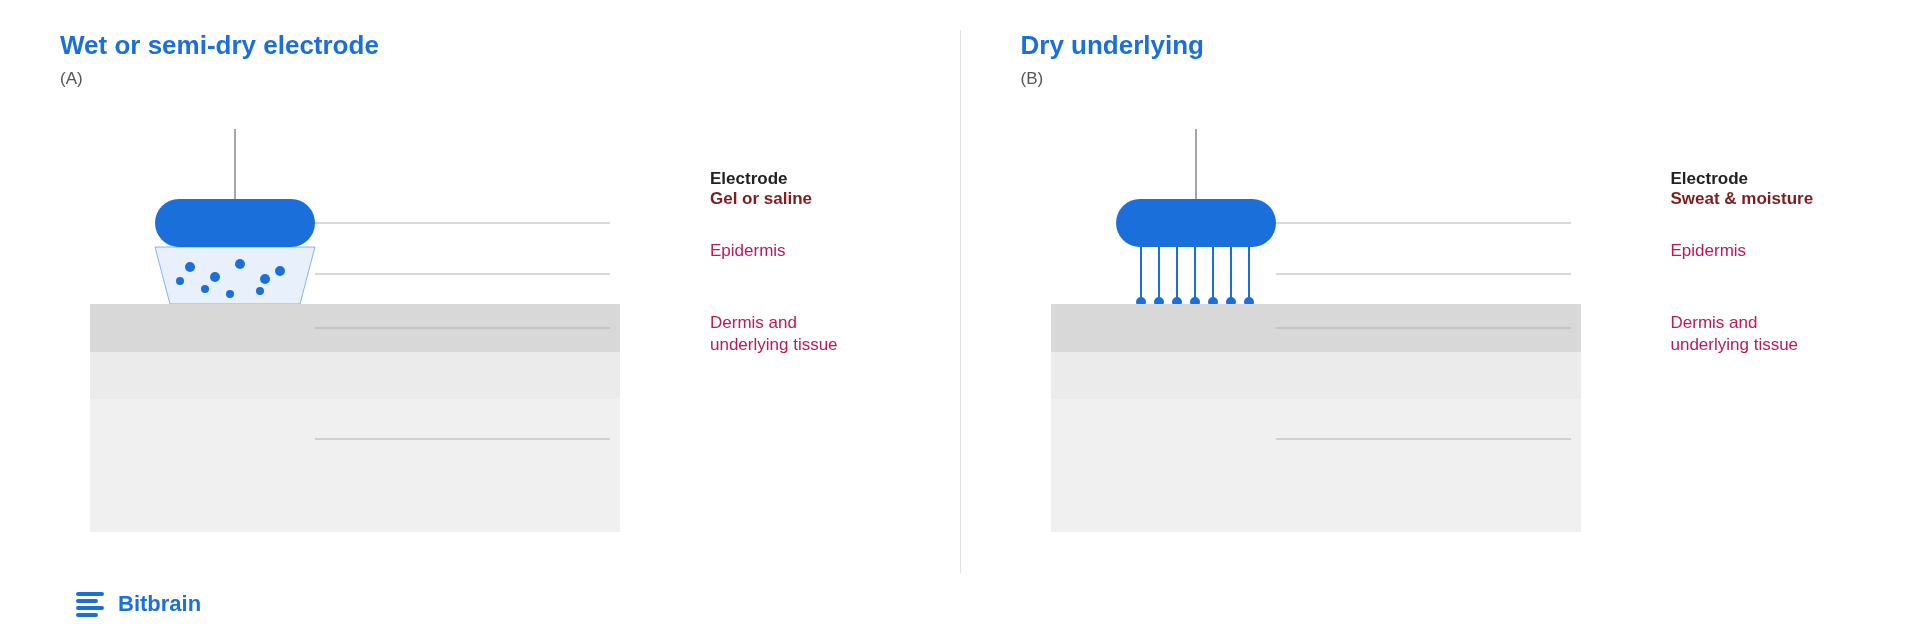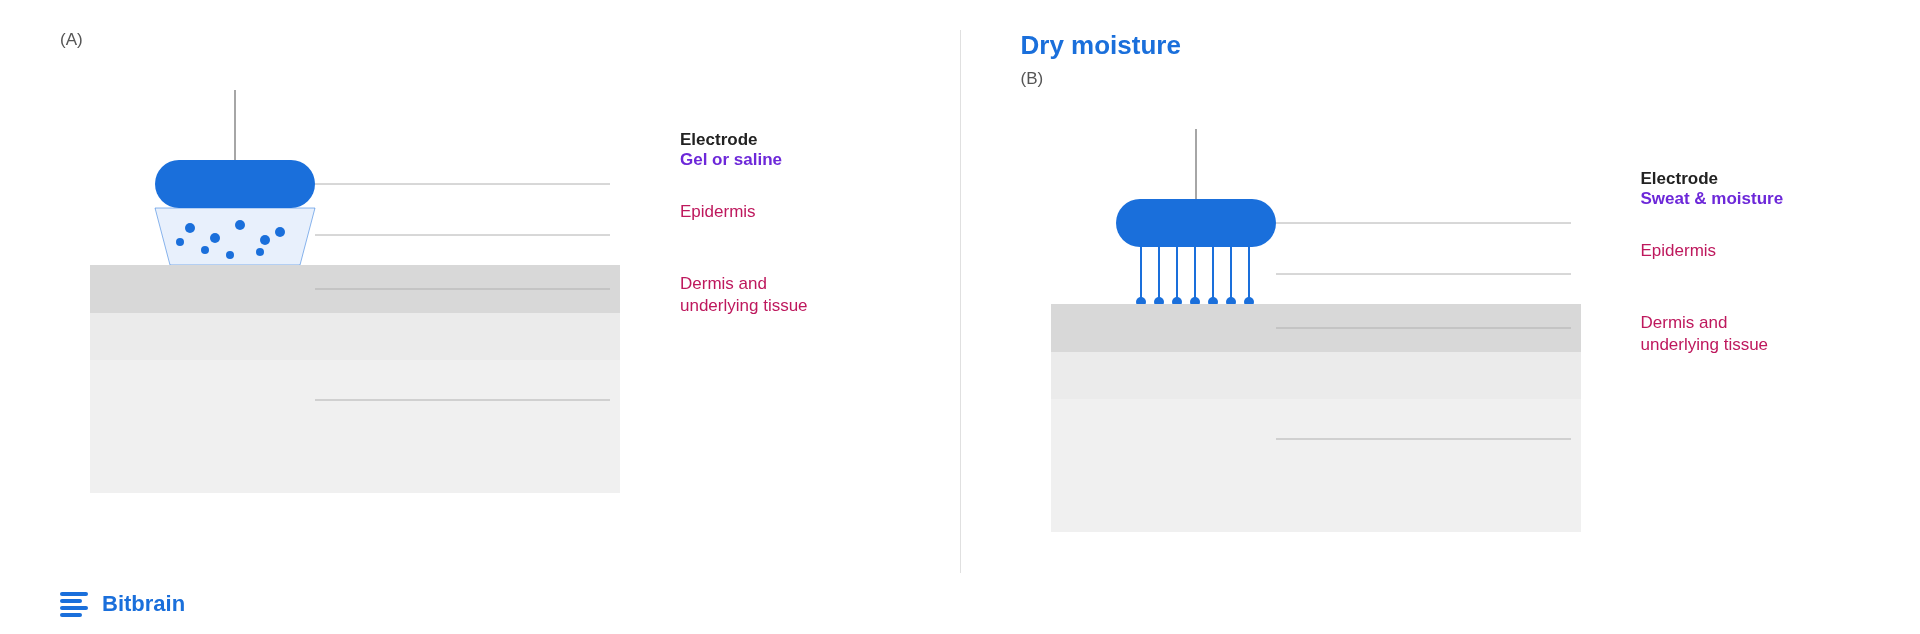--- a/index.html
+++ b/index.html
@@ -45,20 +45,21 @@
     .panel-label {
       font-size: 17px;
       color: #555;
       margin-bottom: 30px;
     }
 
     .diagram-area {
       display: flex;
       flex: 1;
       align-items: flex-start;
+      gap: 30px;
     }
 
     .diagram-svg-wrap {
       flex: 0 0 auto;
     }
 
     .legend {
       display: flex;
       flex-direction: column;
       justify-content: center;
@@ -74,34 +75,35 @@
 
     .legend-label-bold {
       font-size: 17px;
       font-weight: 700;
       color: #222;
     }
 
     .legend-label-blue {
       font-size: 17px;
       font-weight: 600;
-      color: #6d28d9;
+      color: #7f1d1d;
     }
 
     .legend-label-normal {
       font-size: 17px;
       color: #be185d;
       margin-top: 30px;
     }
 
     .footer {
       display: flex;
       align-items: center;
       padding: 18px 40px 18px 60px;
       gap: 14px;
+      margin-left: 16px;
     }
 
     .bitbrain-logo-icon {
       display: flex;
       flex-direction: column;
       gap: 3px;
     }
 
     .bitbrain-logo-icon span {
       display: block;
@@ -114,20 +116,21 @@
       font-weight: 700;
       color: #1a6fdb;
     }
   </style>
 </head>
 <body>
 
 <div class="main-content">
 
   <div class="panel panel-left">
+    <div class="panel-title">Wet or semi-dry electrode</div>
     <div class="panel-label">(A)</div>
 
     <div class="diagram-area">
 
       <div class="diagram-svg-wrap">
         <svg width="620" height="450" viewBox="0 0 620 450">
 
           <line x1="175" y1="10" x2="175" y2="80" stroke="#888" stroke-width="1.5"></line>
 
           <rect x="95" y="80" width="160" height="48" rx="24" ry="24" fill="#1a6fdb"></rect>
@@ -172,21 +175,21 @@
         </div>
         <div class="legend-item" style="margin-top: 52px;">
           <span class="legend-label-normal" style="margin-top:0;">Dermis and</span>
           <span class="legend-label-normal" style="margin-top:2px;">underlying tissue</span>
         </div>
       </div>
     </div>
   </div>
 
   <div class="panel panel-right">
-    <div class="panel-title">Dry moisture</div>
+    <div class="panel-title">Dry underlying</div>
     <div class="panel-label">(B)</div>
 
     <div class="diagram-area">
 
       <div class="diagram-svg-wrap">
         <svg width="620" height="450" viewBox="0 0 620 450">
 
           <line x1="175" y1="10" x2="175" y2="80" stroke="#888" stroke-width="1.5"></line>
 
           <rect x="95" y="80" width="160" height="48" rx="24" ry="24" fill="#1a6fdb"></rect>

